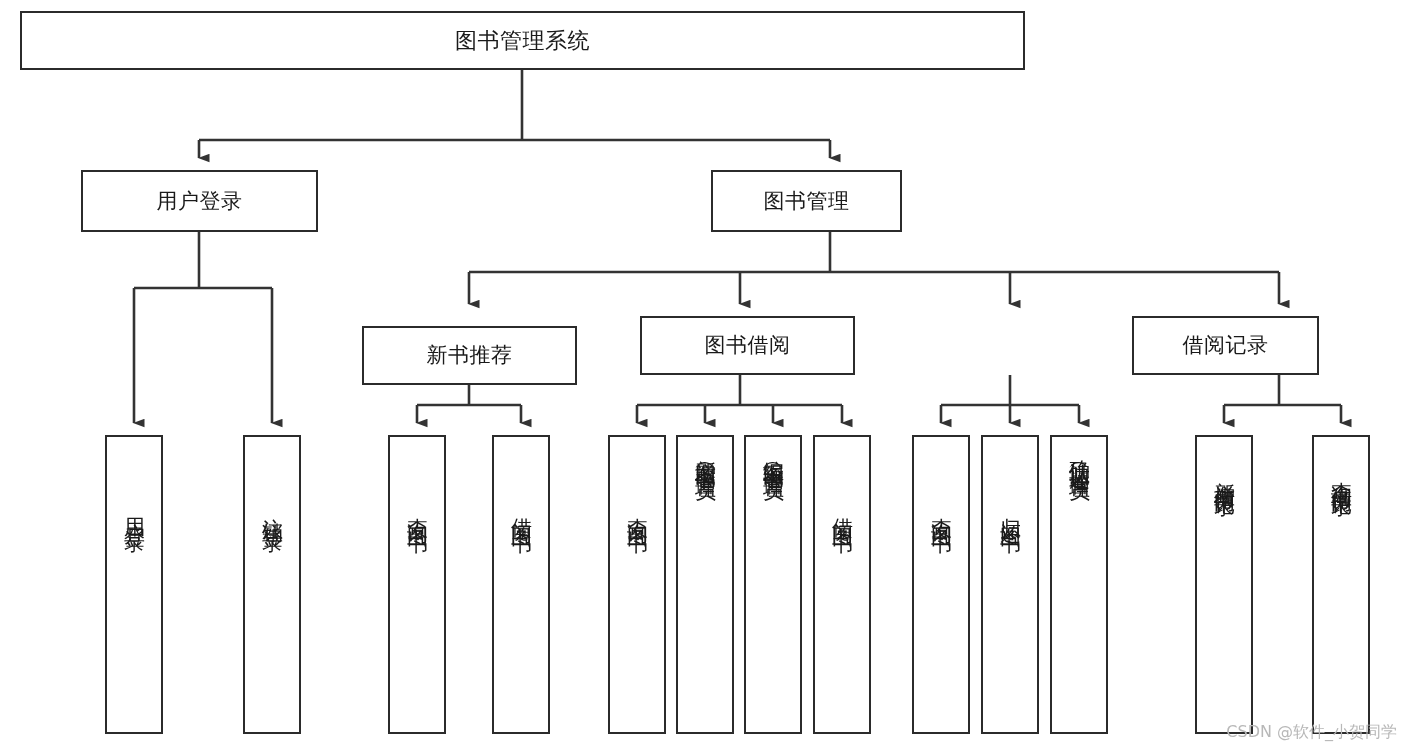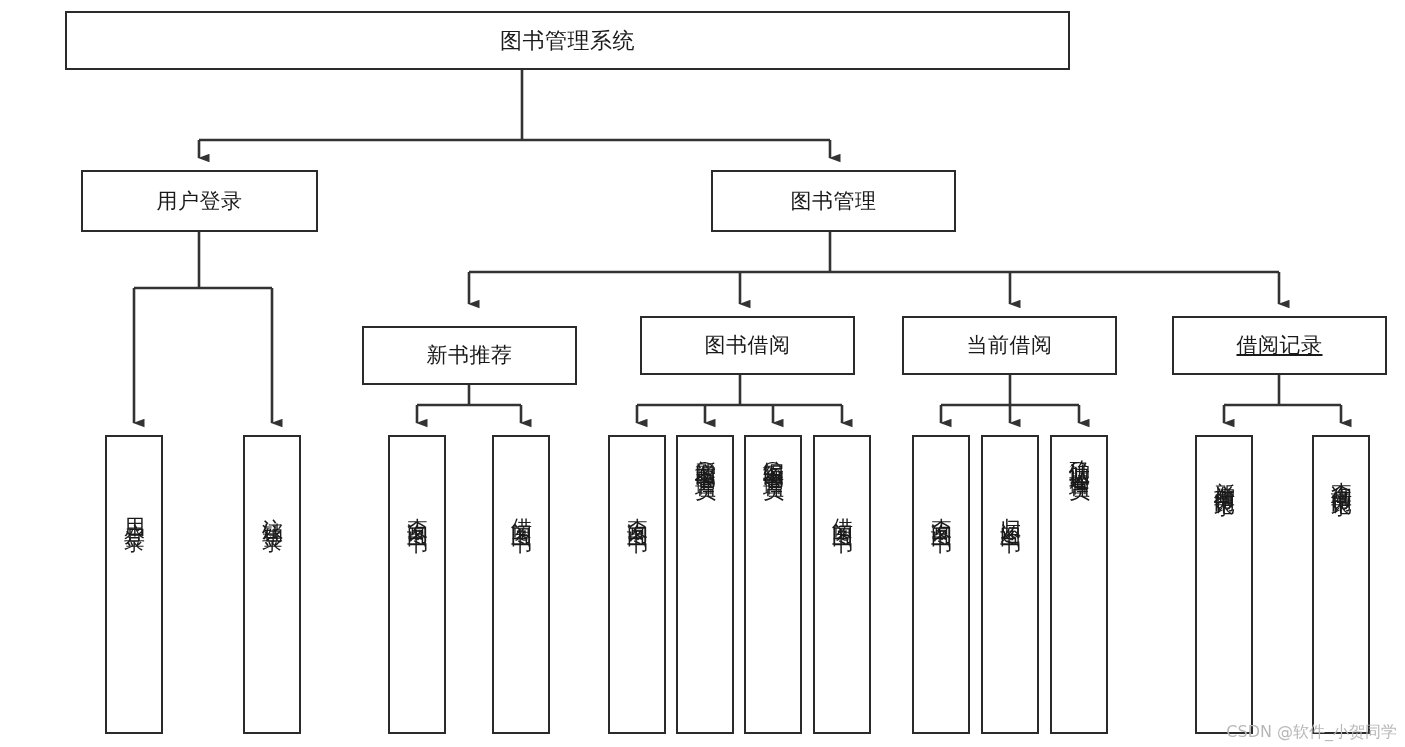--- a/index.html
+++ b/index.html
@@ -123,41 +123,38 @@
       <path d="M 1010 405 L 1010 423" marker-end="url(#arrowhead)"></path>
       <path d="M 1079 405 L 1079 423" marker-end="url(#arrowhead)"></path>
 
       <path d="M 1279 375 L 1279 405"></path>
       <path d="M 1224 405 L 1341 405"></path>
       <path d="M 1224 405 L 1224 423" marker-end="url(#arrowhead)"></path>
       <path d="M 1341 405 L 1341 423" marker-end="url(#arrowhead)"></path>
     </g>
   </svg>
 
-  <div class="node-box node-h node-root" style="left:20px; top:11px; width:1005px; height:59px;margin-left:45px;">
+  <div class="node-box node-h node-root" style="left:20px; top:11px; width:1005px; height:59px;">
     <span class="node-label">图书管理系统</span>
   </div>
 
   <div class="node-box node-h" style="left:81px; top:170px; width:237px; height:62px;">
     <span class="node-label">用户登录</span>
   </div>
-  <div class="node-box node-h" style="left:711px; top:170px; width:245px; height:62px;">
+  <div class="node-box node-h" style="left:711px; top:170px; width:191px; height:62px;">
     <span class="node-label">图书管理</span>
   </div>
 
   <div class="node-box node-h" style="left:362px; top:316px; width:215px; height:59px;margin-top:10px;">
     <span class="node-label">新书推荐</span>
   </div>
   <div class="node-box node-h" style="left:632px; top:316px; width:215px; height:59px;margin-left:8px;">
     <span class="node-label">图书借阅</span>
   </div>
-  <div class="node-box node-h" style="left:902px; top:316px; width:215px; height:59px;">
-    <span class="node-label">当前借阅</span>
-  </div>
-  <div class="node-box node-h" style="left:1172px; top:316px; width:215px; height:59px;text-decoration:underline;">
+  <div class="node-box node-h" style="left:1132px; top:316px; width:187px; height:59px;">
     <span class="node-label">借阅记录</span>
   </div>
 
   <div class="node-box node-v" style="left:105px; top:435px; width:58px; height:299px; padding-top:64px;">
     <span class="node-label">用户登录</span>
   </div>
   <div class="node-box node-v" style="left:243px; top:435px; width:58px; height:299px; padding-top:64px;">
     <span class="node-label">注销登录</span>
   </div>
 

